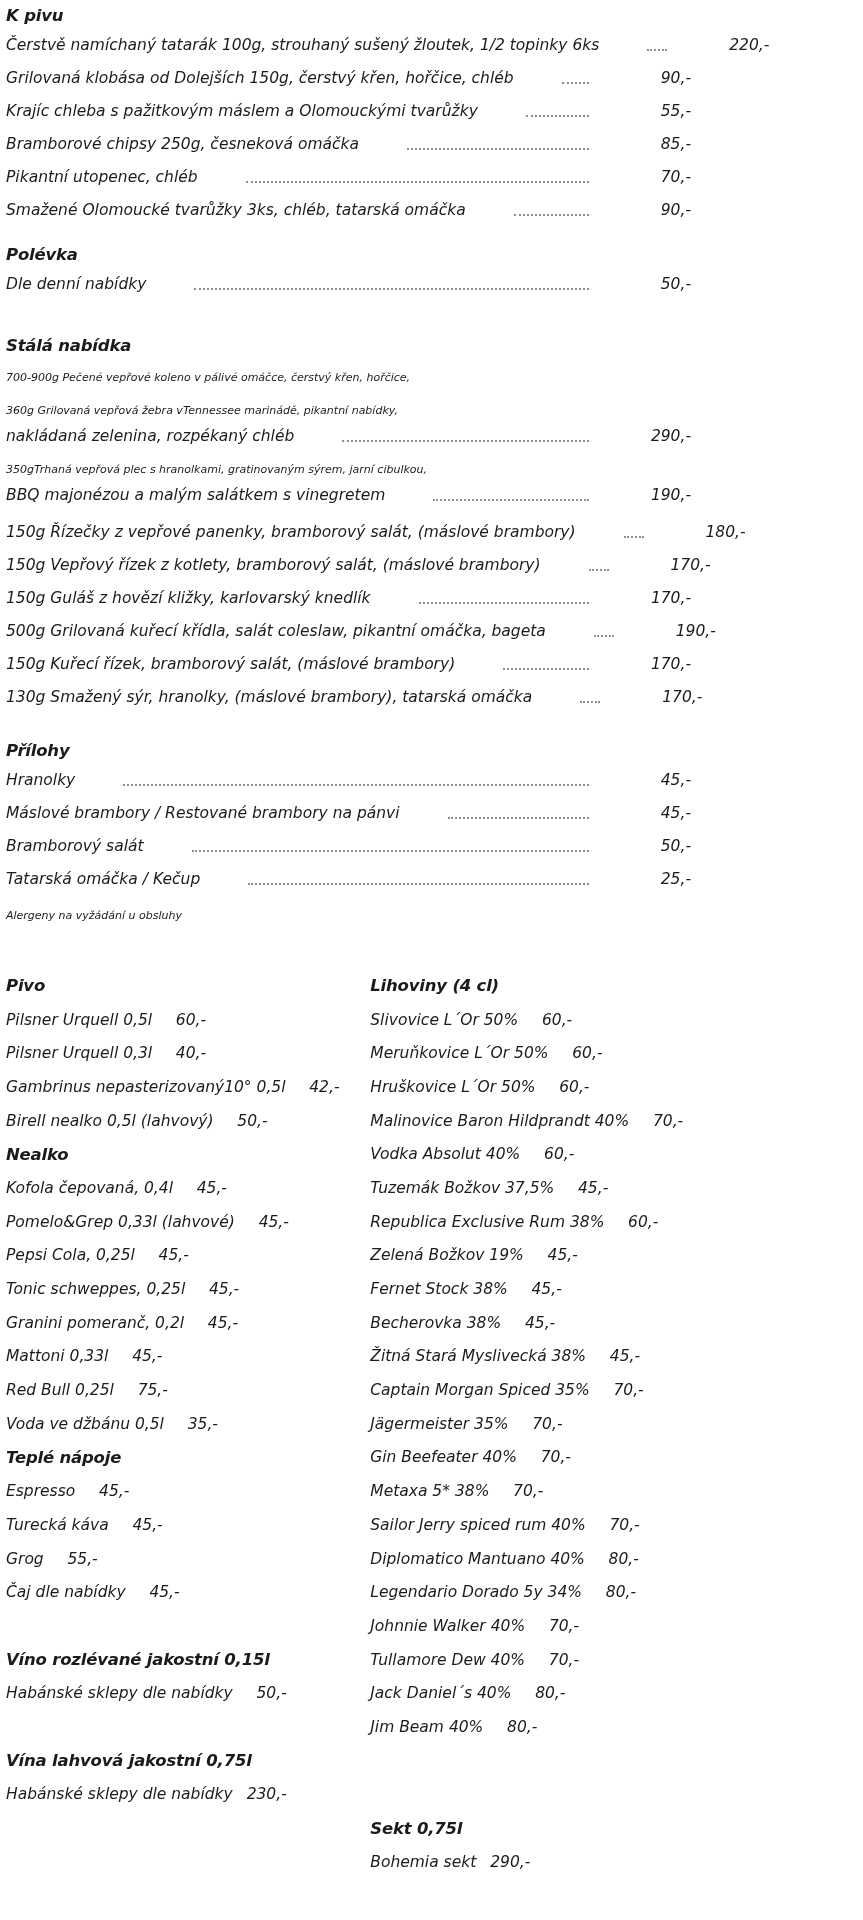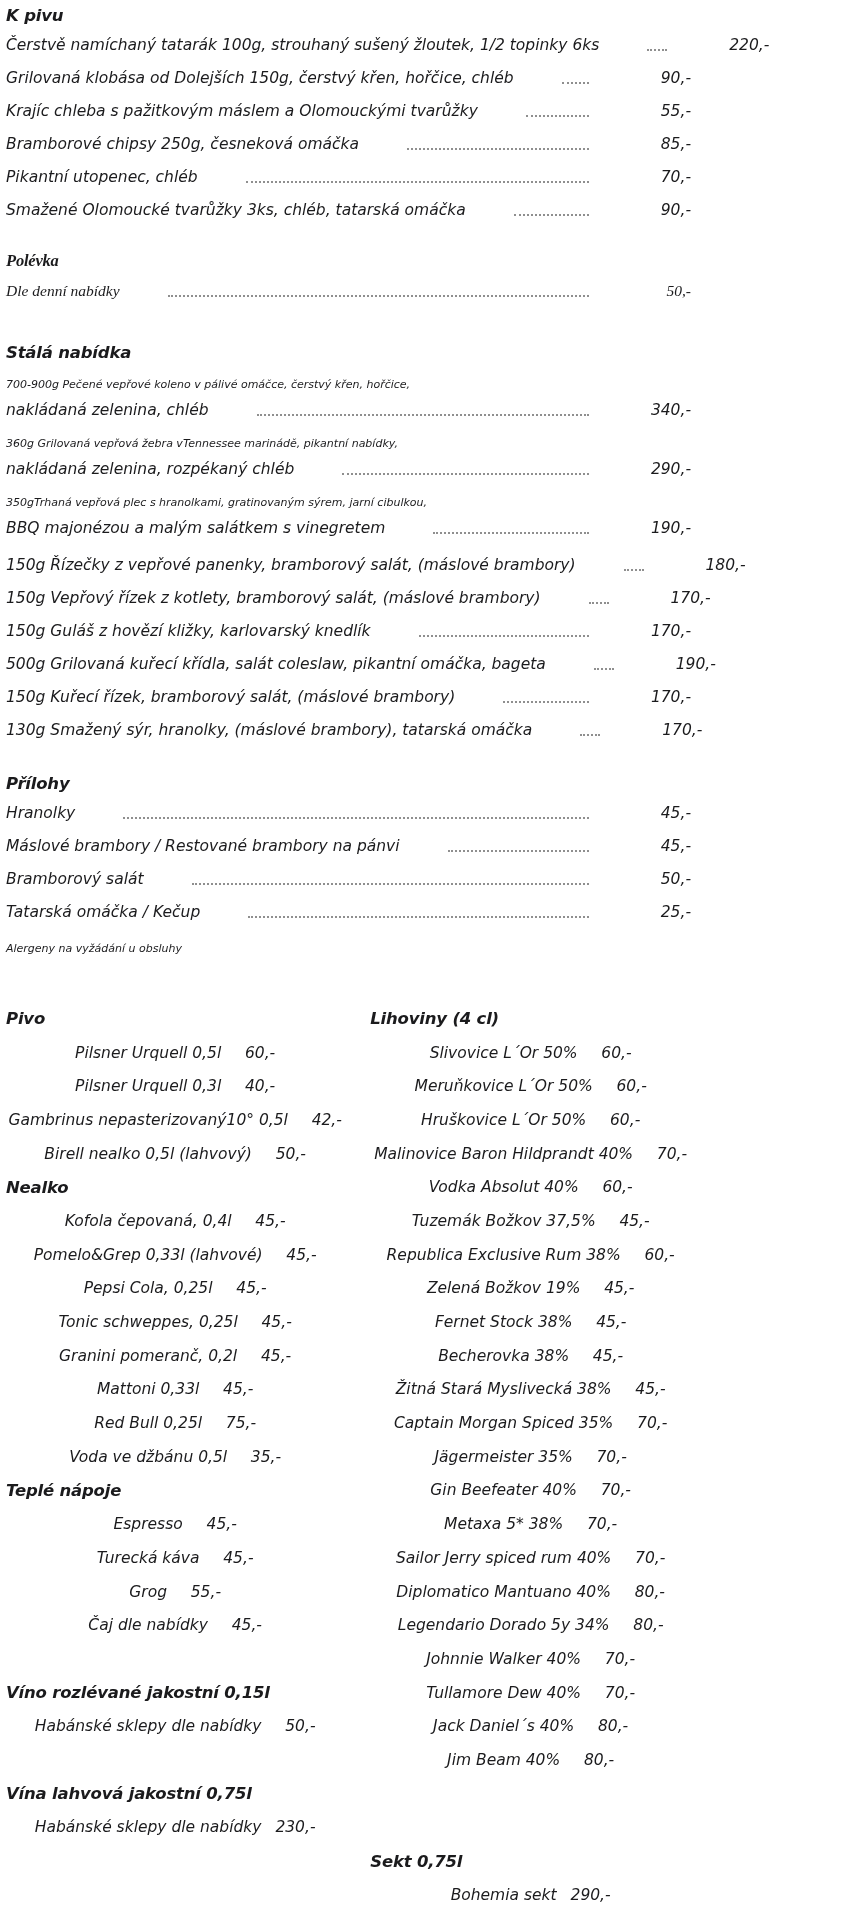--- a/index.html
+++ b/index.html
@@ -26,32 +26,32 @@
     flex: 1 1 auto; min-width: 20px;
     border-bottom: 2px dotted #8f8f8f;
     margin: 0 6px; position: relative; top: 5px;
   }
   .price { min-width: 54px; text-align: right; white-space: nowrap; font-size: 15.5px; }
 
   .item2 { margin-bottom: 7px; }
   .item2 .l1 { height: 26px; display: flex; align-items: center; font-size: 11px; white-space: nowrap; }
   .item2 .dot-row { height: 26px; }
 
-  .sec-polevka { margin-top: 22px; font-family: Liberation Serif, serif; }
+  .sec-polevka { margin-top: 15px; }
   .sec-stala   { margin-top: 32px; }
   .sec-stala .title-row { margin-bottom: 6px; }
   .sec-prilohy { margin-top: 24px; }
   .note { margin-top: 10px; font-size: 11px; height: 20px; display: flex; align-items: center; }
 
   .columns { display: flex; margin-top: 44px; align-items: flex-start; }
   .col-left  { width: 424px; }
   .col-right { width: 402px; margin-left: 26px; }
   .drink-row {
     height: 33.7px; display: flex; align-items: center;
-    justify-content: center; font-size: 15.5px; white-space: nowrap;
+    justify-content: flex-start; font-size: 15.5px; white-space: nowrap;
   }
   .drink-row.title { justify-content: flex-start; }
   .gap1 { height: 33.7px; }
   .gap2 { height: 67.4px; }
 </style>
 </head>
 <body>
 
 <div class="page">
 
@@ -101,25 +101,20 @@
       <span class="price">50,-</span>
     </div>
   </div>
 
   <div class="sec-stala">
     <div class="title-row">
       <span class="sec-title">Stálá nabídka</span>
     </div>
     <div class="item2">
       <div class="l1">700-900g Pečené vepřové koleno v pálivé omáčce, čerstvý křen, hořčice,</div>
-      <div class="dot-row">
-        <span class="txt">nakládaná zelenina, chléb</span>
-        <span class="dots"></span>
-        <span class="price">340,-</span>
-      </div>
     </div>
     <div class="item2">
       <div class="l1">360g Grilovaná vepřová žebra vTennessee marinádě, pikantní nabídky,</div>
       <div class="dot-row">
         <span class="txt">nakládaná zelenina, rozpékaný chléb</span>
         <span class="dots"></span>
         <span class="price">290,-</span>
       </div>
     </div>
     <div class="item2">

